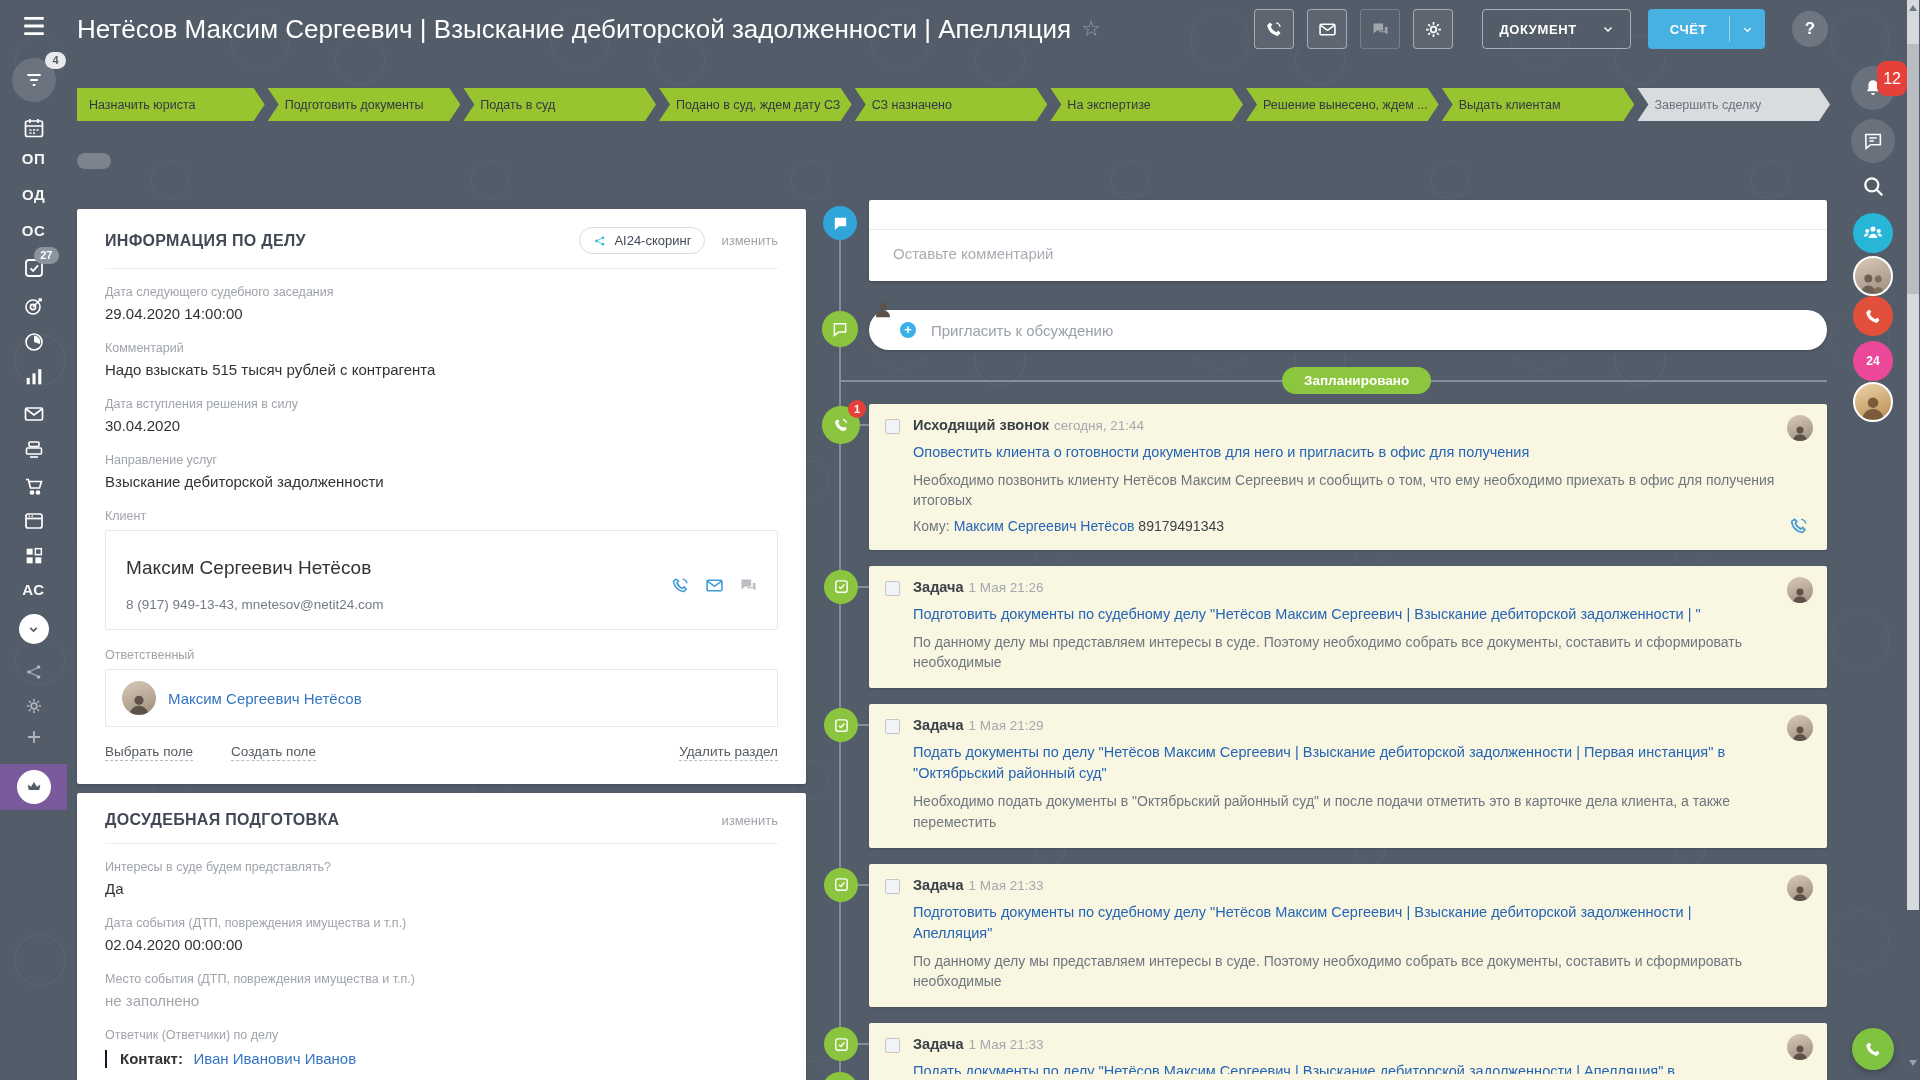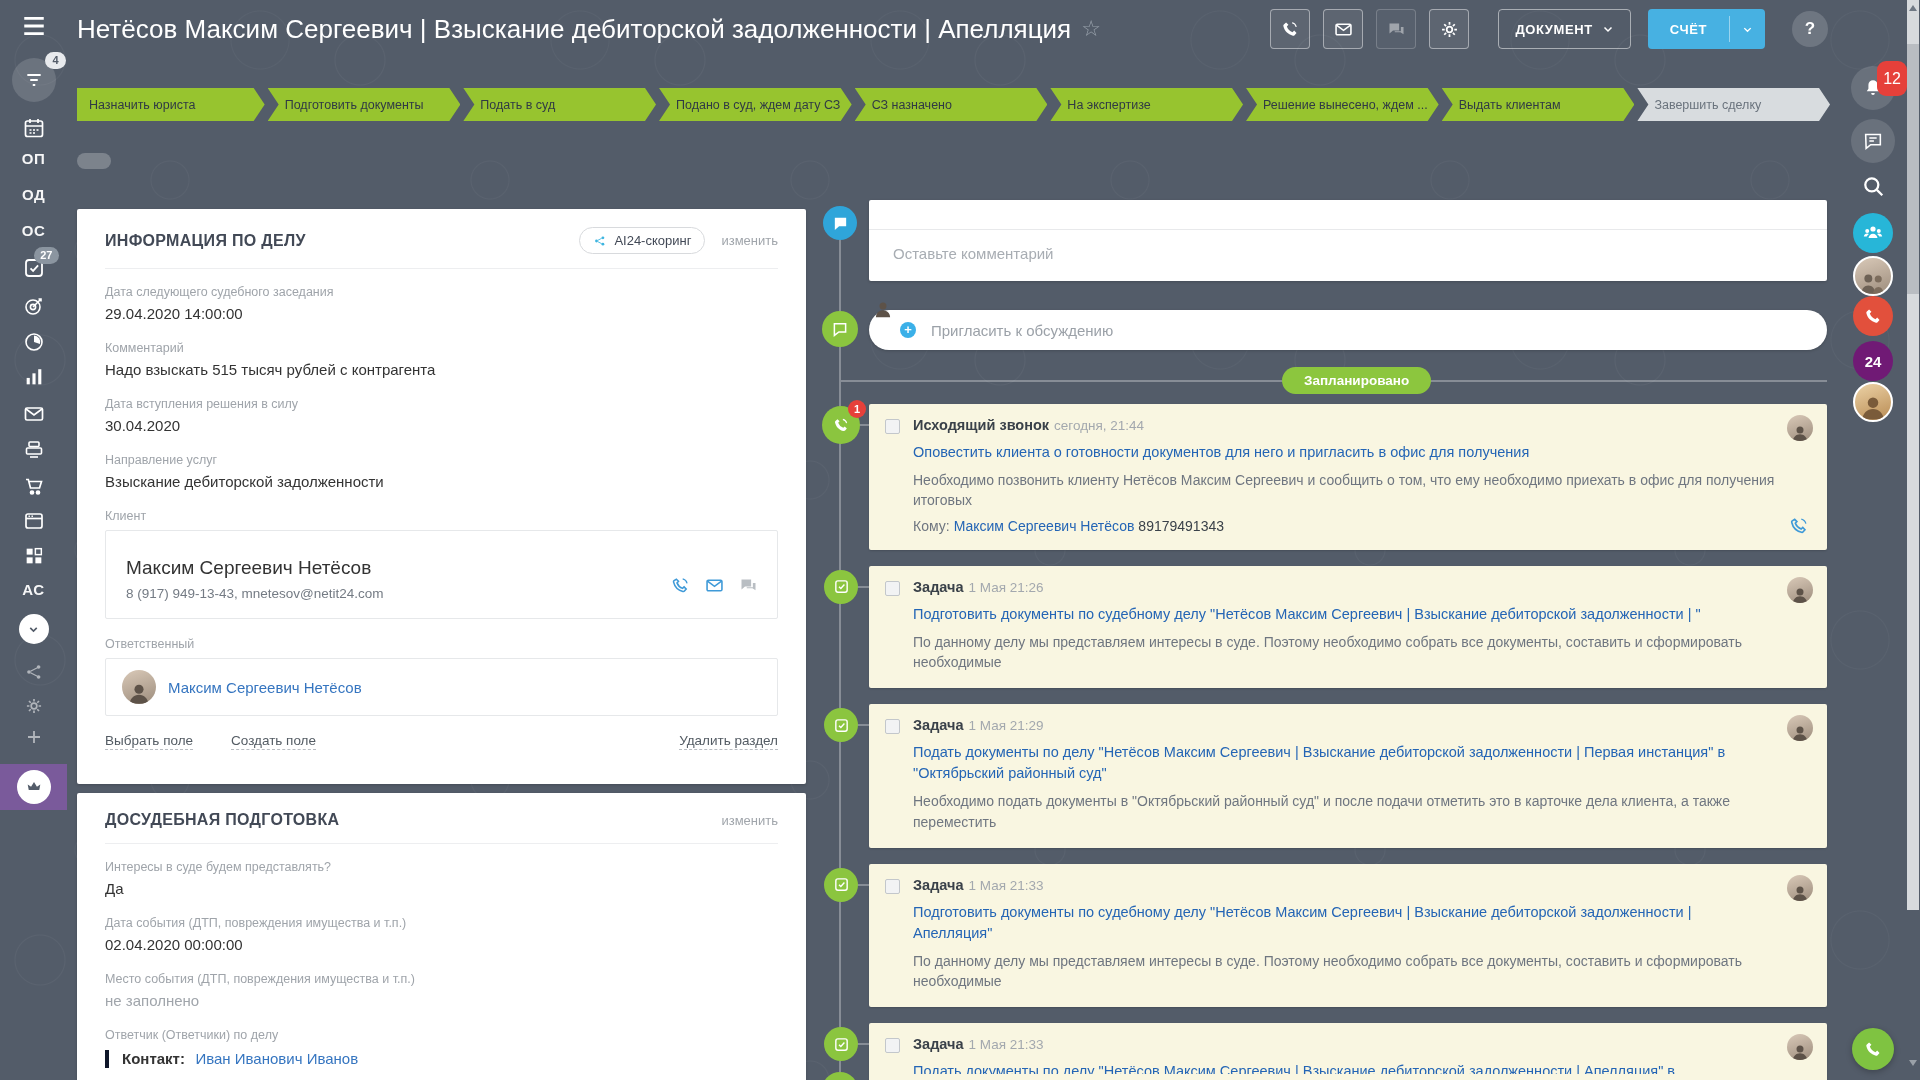--- a/index.html
+++ b/index.html
@@ -27,41 +27,41 @@
   .purple-row{position:absolute;left:0;top:764px;width:67px;height:46px;background:#7a5a9b;display:flex;align-items:center;justify-content:center;cursor:pointer}
   .crown-circle{width:34px;height:34px;border-radius:50%;background:#fff;display:flex;align-items:center;justify-content:center}
 
   
   .right-rail{position:absolute;right:14px;top:0;bottom:0;width:66px;z-index:6}
   .rrail-item{position:absolute;left:0;width:66px;display:flex;justify-content:center;cursor:pointer}
   .gray-circle{width:44px;height:44px;border-radius:50%;background:rgba(255,255,255,.13);display:flex;align-items:center;justify-content:center;position:relative}
   .badge-red{position:absolute;top:-5px;right:-12px;background:#e6403a;color:#fff;font-size:16px;font-weight:normal;border-radius:9px;padding:8px 6px;line-height:1.2}
   .teal-circle{width:40px;height:40px;border-radius:50%;background:#27b6d8;display:flex;align-items:center;justify-content:center}
   .red-circle{width:40px;height:40px;border-radius:50%;background:#e2503c;display:flex;align-items:center;justify-content:center}
-  .b24-circle{width:40px;height:40px;border-radius:50%;background:#701a75;color:#fff;font-weight:bold;font-size:15px;display:flex;align-items:center;justify-content:center}
+  .b24-circle{width:40px;height:40px;border-radius:50%;background:#ec4899;color:#fff;font-weight:bold;font-size:12px;display:flex;align-items:center;justify-content:center}
   .support-circle{width:42px;height:42px;border-radius:50%;background:#7fc341;display:flex;align-items:center;justify-content:center;box-shadow:0 2px 6px rgba(0,0,0,.25)}
   .avatar{border-radius:50%;background:linear-gradient(160deg,#d9c9b8,#9d8d7d);position:relative;overflow:hidden;flex:none}
   .avatar svg{position:absolute;bottom:-2px;left:50%;transform:translateX(-50%)}
   .avatar.warm{background:linear-gradient(160deg,#ecd2a6,#b98c54)}
 
   
   .scrollbar{position:absolute;right:0;top:0;width:14px;height:1080px;z-index:7}
   .sb-track{position:absolute;left:1px;top:0;width:12px;height:910px;background:#d7dadd}
   .sb-thumb{position:absolute;left:1px;top:44px;width:12px;height:250px;background:#b9bdc2;cursor:pointer}
   .sb-up{position:absolute;left:3px;top:5px;width:0;height:0;border-left:4px solid transparent;border-right:4px solid transparent;border-bottom:6px solid #6f7884;cursor:pointer}
   .sb-down{position:absolute;left:3px;top:1060px;width:0;height:0;border-left:4px solid transparent;border-right:4px solid transparent;border-top:6px solid #9aa1a8;cursor:pointer}
 
   
   .topbar{position:absolute;left:67px;top:0;width:1773px;height:58px;display:flex;align-items:center;padding:0 12px 0 10px}
   .topbar h1{color:#fff;font-size:26px;font-weight:300;white-space:nowrap;overflow:hidden;max-width:1230px}
   .fav-star{color:#98a1ab;font-size:22px;margin-left:10px;cursor:pointer}
   .top-actions{margin-left:auto;display:flex;align-items:center;gap:13px}
   .icon-btn{width:40px;height:40px;border:1px solid rgba(255,255,255,.45);border-radius:4px;background:rgba(255,255,255,.06);display:flex;align-items:center;justify-content:center;cursor:pointer}
   .icon-btn.muted-btn{opacity:.45}
-  .doc-btn{height:40px;border:1px solid rgba(255,255,255,.5);border-radius:4px;background:transparent;color:#fff;font-weight:bold;font-size:13px;letter-spacing:.6px;display:flex;align-items:center;gap:9px;padding:0 16px;cursor:pointer;margin-left:16px}
+  .doc-btn{height:40px;border:1px solid rgba(255,255,255,.5);border-radius:4px;background:transparent;color:#fff;font-weight:bold;font-size:13px;letter-spacing:.6px;display:flex;align-items:center;gap:25px;padding:0 16px;cursor:pointer;margin-left:16px}
   .invoice-btn{height:40px;border-radius:4px;background:#47b1e2;color:#fff;font-weight:bold;font-size:13px;letter-spacing:.6px;display:flex;align-items:center;cursor:pointer;margin-left:4px}
   .invoice-main{padding:0 22px}
   .invoice-split{width:1px;height:26px;background:rgba(255,255,255,.45)}
   .invoice-caret{padding:0 12px}
   .help-btn{width:36px;height:36px;border-radius:50%;background:rgba(255,255,255,.16);color:#fff;font-weight:bold;font-size:17px;display:flex;align-items:center;justify-content:center;cursor:pointer;margin-left:14px}
 
   
   .stagebar{position:absolute;left:77px;top:88px;width:1753px;height:33px;display:flex;gap:3px}
   .stage{position:relative;flex:1;background:#97c42f;color:#303a44;font-size:12.5px;display:flex;align-items:center;padding:0 8px 0 17px;clip-path:polygon(0 0,calc(100% - 11px) 0,100% 50%,calc(100% - 11px) 100%,0 100%,11px 50%);white-space:nowrap;overflow:hidden;cursor:pointer}
   .stage:first-child{clip-path:polygon(0 0,calc(100% - 11px) 0,100% 50%,calc(100% - 11px) 100%,0 100%);padding-left:12px}
@@ -82,28 +82,28 @@
   .edit-link{color:#a0a5ab;font-size:13px;margin-left:16px;cursor:pointer}
   .panel-div{border:none;border-top:1px solid #edeef0;margin:14px 0 16px}
   .field{margin-bottom:19px}
   .flabel{font-size:12.5px;color:#9fa4aa}
   .fvalue{font-size:15px;color:#333;margin-top:6px}
   .field.muted .fvalue{color:#a0a5ab}
   .sec-label{font-size:12.5px;color:#9fa4aa;margin-bottom:7px}
   .client-box{border:1px solid #e6e8ea;border-radius:2px;padding:15px 20px 17px;position:relative}
   .contact-label{font-size:12.5px;color:#9fa4aa}
   .contact-name{font-size:19px;color:#333;margin-top:11px;cursor:pointer}
-  .contact-details{font-size:13.5px;color:#747b84;margin-top:7px}
+  .contact-details{font-size:13.5px;color:#747b84;margin-top:18px}
   .contact-actions{position:absolute;right:18px;top:44px;display:flex;gap:13px;align-items:center}
   .resp-box{border:1px solid #e6e8ea;border-radius:2px;padding:11px 16px;display:flex;align-items:center;gap:12px;margin-top:2px}
   .resp-link{color:#3575c0;font-size:15px;cursor:pointer}
   .panel-foot{display:flex;gap:38px;margin-top:17px;align-items:center}
   .dash-link{font-size:13.5px;color:#535b63;border-bottom:1px dashed #b9bdc2;cursor:pointer;padding-bottom:1px}
   .dash-link.right{margin-left:auto}
-  .defendant{border-left:4px solid #0f172a;padding-left:13px;margin-top:4px}
+  .defendant{border-left:2px solid #0f172a;padding-left:13px;margin-top:4px}
   .defendant b{font-size:15px;color:#333}
   .defendant a{font-size:15px;color:#3575c0;cursor:pointer;margin-left:6px}
   .mt18{margin-top:2px}
 
   
   .tl-line{position:absolute;left:839px;top:224px;width:2px;height:856px;background:rgba(255,255,255,.3)}
   .tl-circle{position:absolute;border-radius:50%;display:flex;align-items:center;justify-content:center;z-index:3}
   .tl-comment{left:823px;top:206px;width:34px;height:34px;background:#2fa5da}
   .tl-invite{left:822px;top:311px;width:36px;height:36px;background:#8bc53f}
   .hline{position:absolute;height:2px;background:rgba(255,255,255,.3)}

